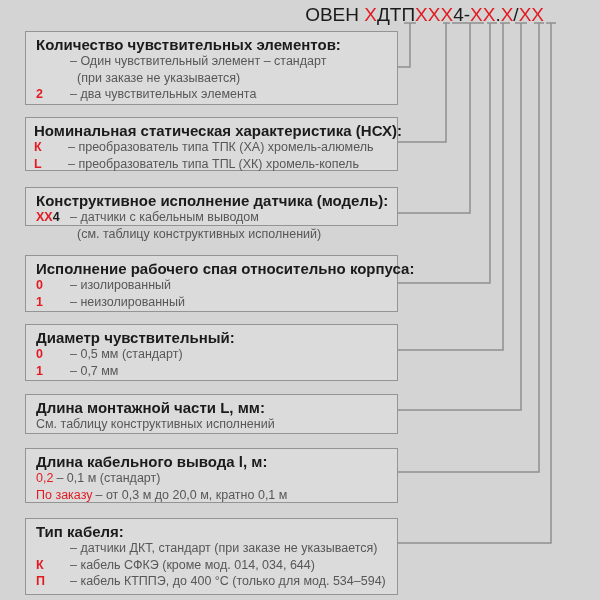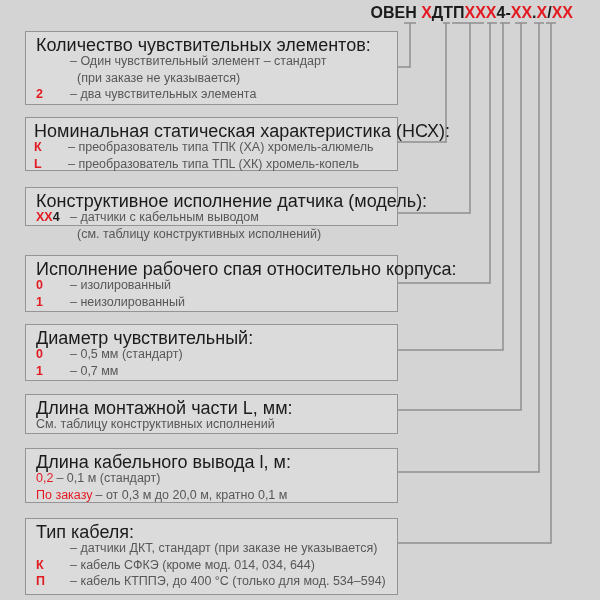--- a/index.html
+++ b/index.html
@@ -3,28 +3,28 @@
 <meta charset="utf-8">
 <style>
   :root{
     --red:#e21b22; --header:#1b1b1b; --body:#575757;
     --line:#8f8f8f; --border:#949494; --box-bg:#dbdbdb; --page-bg:#d4d4d4;
   }
   *{margin:0;padding:0;box-sizing:border-box;}
   html,body{width:600px;height:600px;}
   body{font-family:"Liberation Sans", sans-serif;background:var(--page-bg);}
   .stage{position:relative;width:600px;height:600px;background:var(--page-bg);overflow:hidden;}
-  .title{position:absolute;top:4px;right:27px;font-size:16px;font-weight:700;
+  .title{position:absolute;top:4px;right:56px;font-size:19px;font-weight:400;
          color:var(--header);letter-spacing:0;white-space:nowrap;}
   .title .red{color:var(--red);}
   svg.connectors{position:absolute;left:0;top:0;}
   .box{position:absolute;left:25px;width:373px;background:var(--box-bg);
        border:1.5px solid var(--border);padding:5px 8px 0 10px;font-size:12.5px;
        color:var(--body);line-height:16.3px;}
-  .box-title{font-weight:400;color:var(--header);font-size:18px;white-space:nowrap;}
+  .box-title{font-weight:700;color:var(--header);font-size:15px;white-space:nowrap;}
   .opt{white-space:nowrap;}
   .opt .code{display:inline-block;width:34px;font-weight:700;color:var(--red);}
   .opt .code .sfx{color:var(--header);}
   .opt.cont .txt{padding-left:7px;}
   .opt.inline .icode{font-weight:400;color:var(--red);margin-right:3px;}
 </style>
 </head>
 <body>
 
 <div class="stage">

